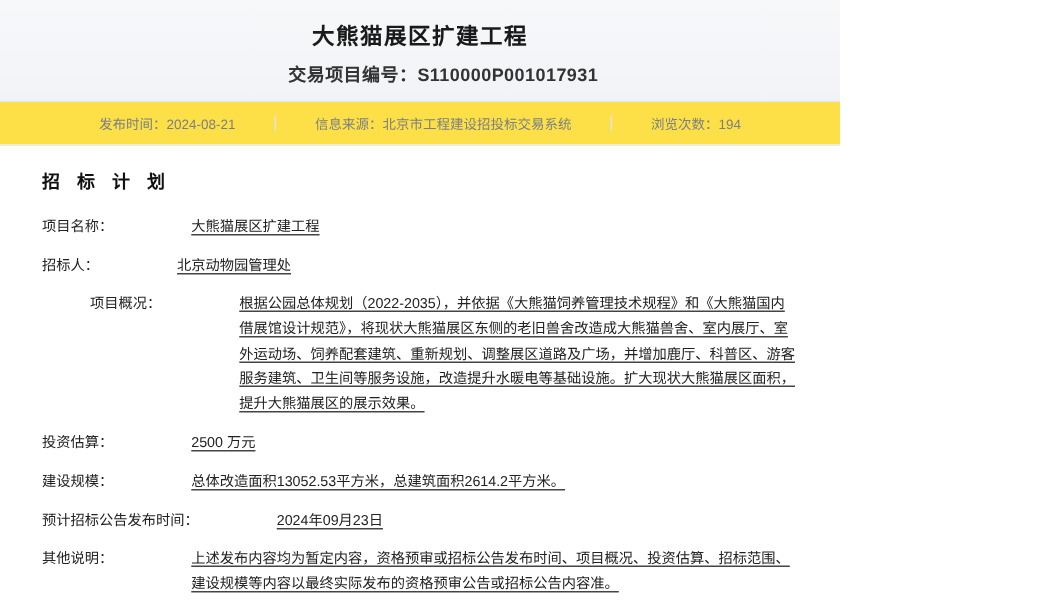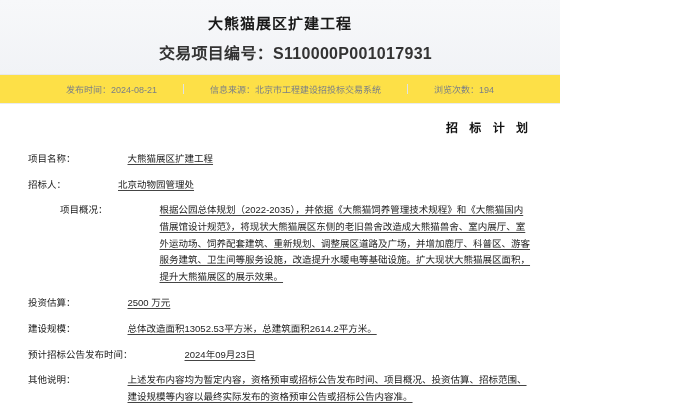--- a/index.html
+++ b/index.html
@@ -28,21 +28,21 @@
     border-bottom: 1px solid #e6e8ec;
   }
   .doc-title {
     font-size: 15px;
     font-weight: bold;
     color: #1a1a1a;
     letter-spacing: 1px;
     margin-bottom: 7px;
   }
   .doc-subtitle {
-    font-size: 16px;
+    font-size: 12px;
     font-weight: bold;
     color: #333;
     letter-spacing: 0.3px;
     padding-left: 31px;
   }
   .meta-bar {
     background: #fde047;
     border-bottom: 1px solid #e9ebee;
     height: 28px;
     display: flex;
@@ -76,21 +76,21 @@
     display: inline-block;
     width: 3px;
     height: 3px;
     background: #333;
     border-radius: 50%;
     margin-right: 5px;
     position: relative;
     top: -1px;
   }
   .plan-title {
-    text-align: right;
+    text-align: left;
     font-size: 12px;
     font-weight: bold;
     letter-spacing: 4px;
     color: #111;
     margin: 2px 0 16px 0;
   }
   .field {
     display: flex;
     align-items: flex-start;
     font-size: 9.5px;

